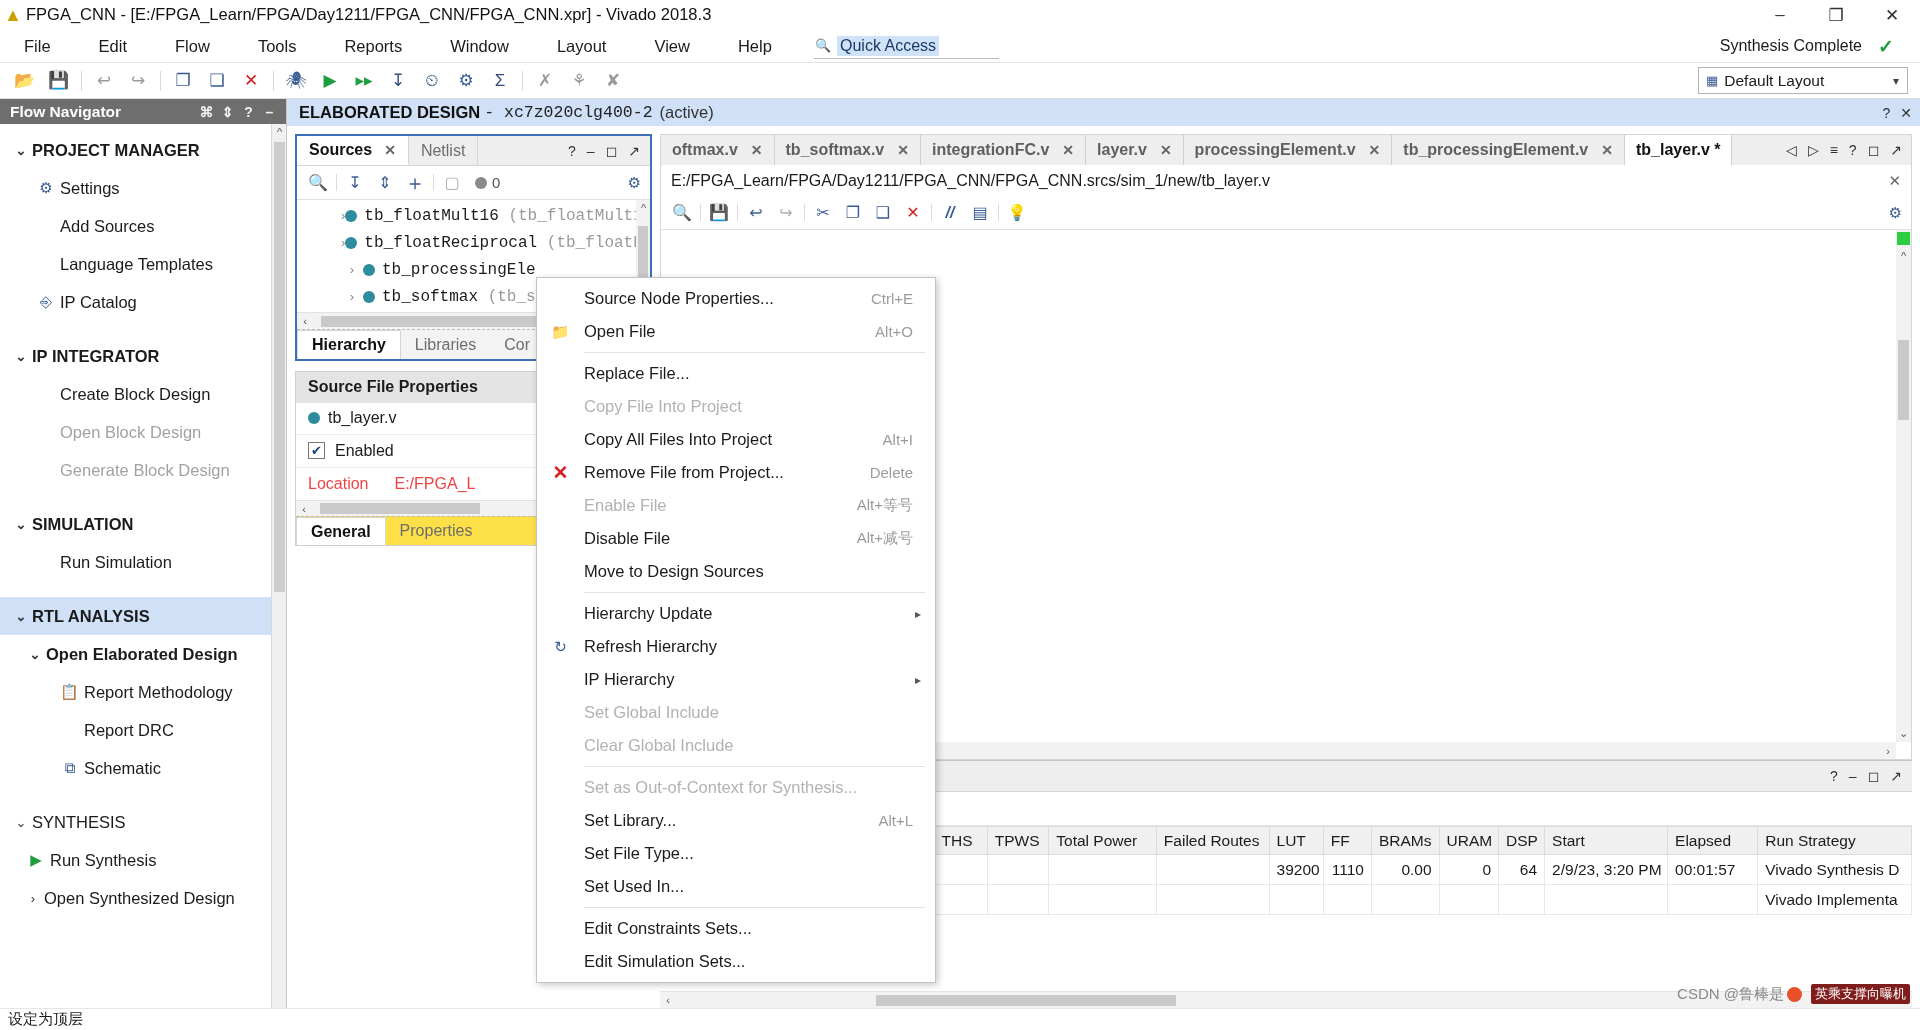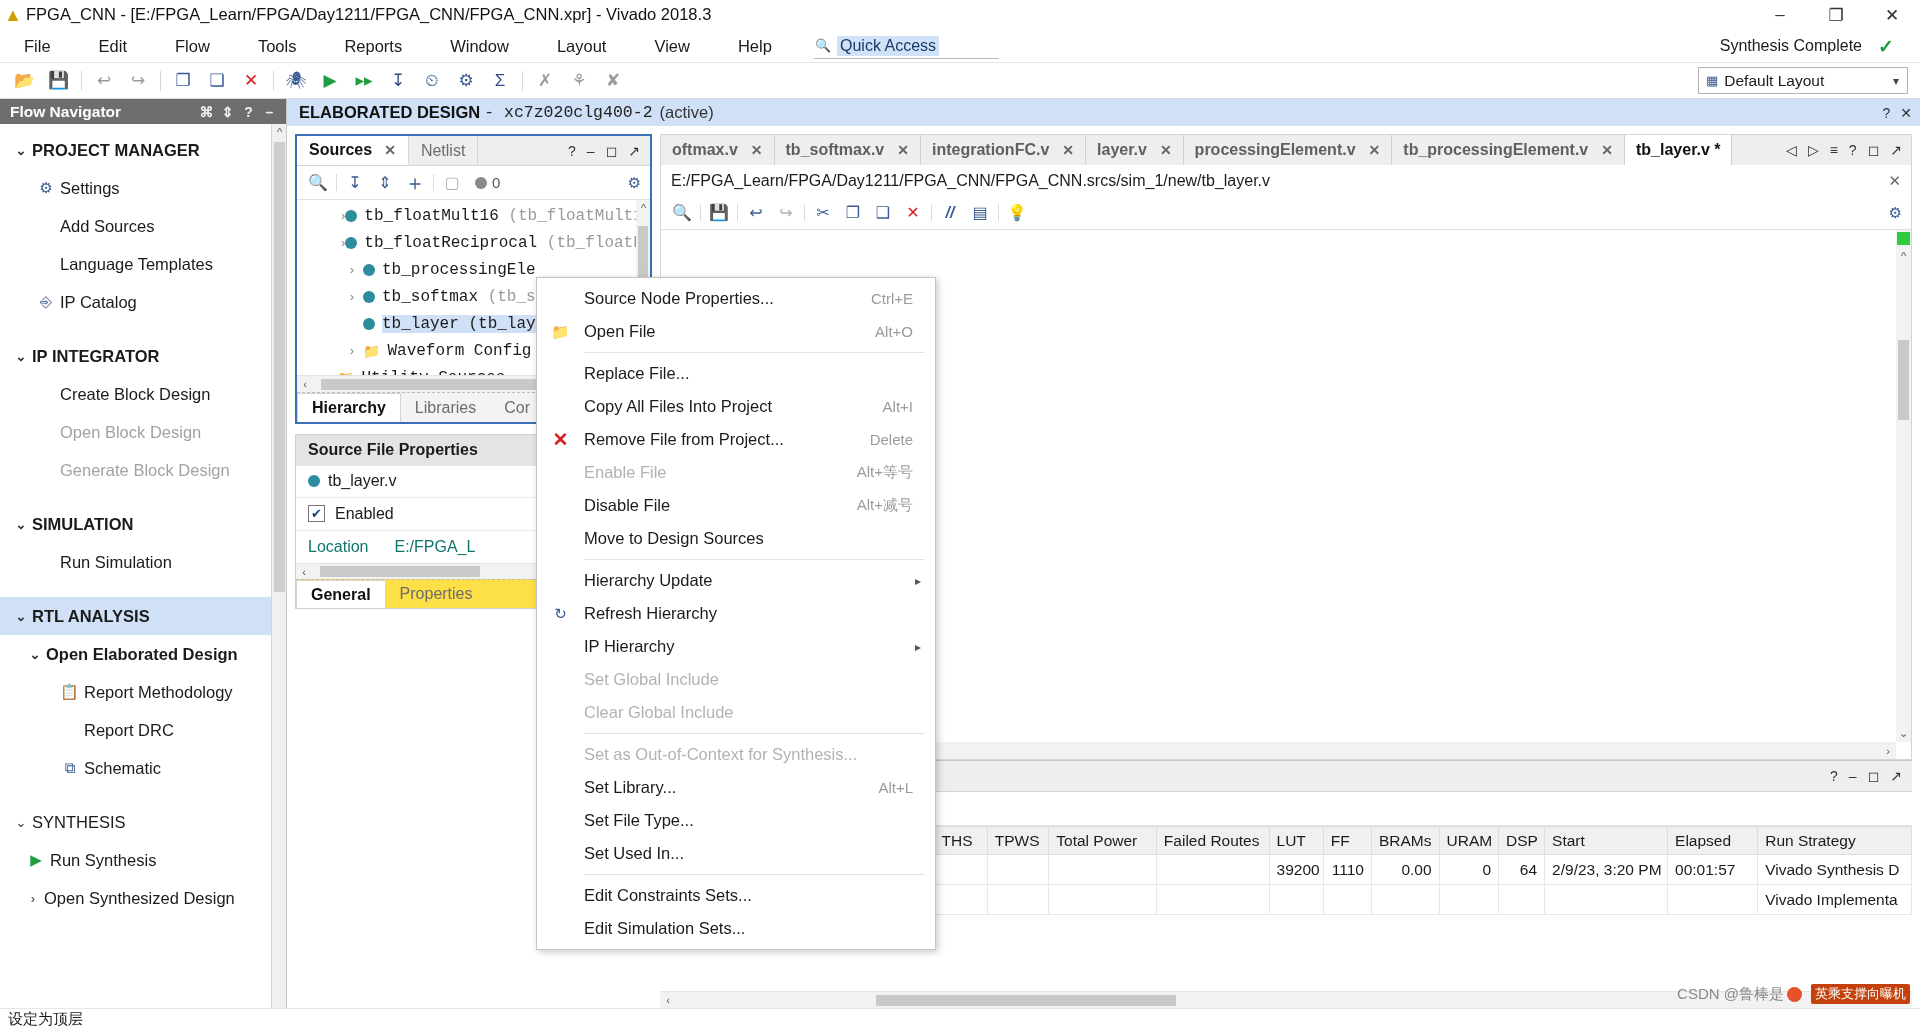--- a/index.html
+++ b/index.html
@@ -134,21 +134,21 @@
   .hs-thumb { position: absolute; left: 8px; top: 0; width: 220px; height: 11px; background: #c9c9c9; }
   .panel-btabs { height: 30px; background: #f3f3f3; display: flex; align-items: stretch; border-top: 1px dashed #bbb; }
   .btab { display: flex; align-items: center; padding: 0 14px; font-size: 16px; color: #6d6d6d; }
   .btab.sel { background: #fff; color: #111; font-weight: bold; border: 1px solid #d5d5d5; border-bottom: none; }
 
   .sfp { margin-top: 10px; border: 1px solid #cfcfcf; background: #fff; display: flex; flex-direction: column; min-height: 0; }
   .sfp-head { height: 32px; background: #e4e4e4; display: flex; align-items: center; padding-left: 12px; font-size: 16px; font-weight: bold; color: #1b1b1b; }
   .sfp-row { height: 34px; display: flex; align-items: center; padding-left: 12px; font-size: 16px; border-bottom: 1px solid #ececec; }
   .sfp-row .tdot { margin-right: 8px; }
   .sfp-chk { width: 17px; height: 17px; border: 1px solid #777; margin-right: 10px; display: flex; align-items: center; justify-content: center; font-size: 13px; color: #13447e; }
-  .sfp-loc { color: #0f766e; }
+  .sfp-loc { color: #ef4444; }
   .sfp-hsc { height: 17px; background: #f2f2f2; display: flex; align-items: center; border-top: 1px solid #e2e2e2; }
   .sfp-btabs { height: 30px; background: #fde047; display: flex; align-items: stretch; border-top: 1px dashed #bbb; }
 
   
   .edcol { flex: 1; display: flex; flex-direction: column; padding: 8px 8px 0 8px; min-width: 0; }
   .edtabs { height: 31px; background: #eeeeee; display: flex; align-items: stretch; border: 1px solid #d5d5d5; border-bottom: none; position: relative; overflow: hidden; }
   .etab { display: flex; align-items: center; padding: 0 11px; font-size: 16px; color: #5f5f5f; border-right: 1px solid #d0d0d0; white-space: nowrap; font-weight: bold; }
   .etab.sel { background: #fff; color: #111; font-weight: bold; }
   .etab .x { margin-left: 13px; color: #666; font-size: 14px; }
   .etab-ctrl { margin-left: auto; display: flex; align-items: center; gap: 11px; padding: 0 9px; font-size: 14px; color: #333; background: #eeeeee; }
@@ -207,21 +207,21 @@
   .ctx-ic { width: 47px; text-align: center; font-size: 15px; color: #3b5c93; flex: none; }
   .ctx-ic.red { color: #d42020; font-size: 19px; font-weight: bold; }
   .ctx-lbl { flex: 1; }
   .ctx-key { color: #9b9b9b; font-size: 15px; padding-right: 22px; }
   .ctx-sub { color: #555; font-size: 12px; padding-right: 14px; }
   .ctxsep { height: 1px; background: #e2e2e2; margin: 4px 10px 4px 47px; }
 
   
   .watermark { position: absolute; right: 10px; bottom: 26px; display: flex; align-items: center;
                font-size: 15px; color: #9e9e9e; z-index: 60; }
-  .wm-badge { background: #c2410c; color: #fff; font-size: 13px; padding: 1px 4px; border-radius: 2px; margin-left: 6px; }
+  .wm-badge { background: #7f1d1d; color: #fff; font-size: 13px; padding: 1px 4px; border-radius: 2px; margin-left: 6px; }
   .wm-cn { color: #8a8a8a; margin-left: 4px; }
   .wm-dot { width: 15px; height: 15px; border-radius: 50%; background: #e8502a; display: inline-block; margin: 0 3px; }
 
   .greenicon { display:inline-block; width:14px; height:14px; position:relative; }
   .greenicon i { position:absolute; background:#2a9d2a; display:block; }
   .greenicon i:nth-child(1){ left:4px; top:0; width:6px; height:6px; }
   .greenicon i:nth-child(2){ left:0; top:8px; width:6px; height:6px; background:#7d7d7d;}
   .greenicon i:nth-child(3){ left:8px; top:8px; width:6px; height:6px; background:#7d7d7d;}
 </style>
 </head>
@@ -394,21 +394,21 @@
         <span class="actv">(active)</span>
         <span class="right-ic">
           <span>?</span>
           <span>✕</span>
         </span>
       </div>
 
       <div class="panes">
 
         <div class="srccol">
-          <div class="panel" style="height:290px">
+          <div class="panel" style="height:227px">
             <div class="panel-tabs">
               <div class="ptab sel">
                 <span>Sources</span>
                 <span class="x">✕</span>
               </div>
               <div class="ptab">
                 <span>Netlist</span>
               </div>
               <div class="ptab-sp"></div>
               <div class="ptab-ctrl">
@@ -722,20 +722,24 @@
     <div class="ctxitem">
       <span class="ctx-ic">📁</span>
       <span class="ctx-lbl">Open File</span>
       <span class="ctx-key">Alt+O</span>
     </div>
     <div class="ctxsep"></div>
     <div class="ctxitem">
       <span class="ctx-ic"></span>
       <span class="ctx-lbl">Replace File...</span>
     </div>
+    <div class="ctxitem disabled">
+      <span class="ctx-ic"></span>
+      <span class="ctx-lbl">Copy File Into Project</span>
+    </div>
     <div class="ctxitem">
       <span class="ctx-ic"></span>
       <span class="ctx-lbl">Copy All Files Into Project</span>
       <span class="ctx-key">Alt+I</span>
     </div>
     <div class="ctxitem">
       <span class="ctx-ic red">✕</span>
       <span class="ctx-lbl">Remove File from Project...</span>
       <span class="ctx-key">Delete</span>
     </div>

